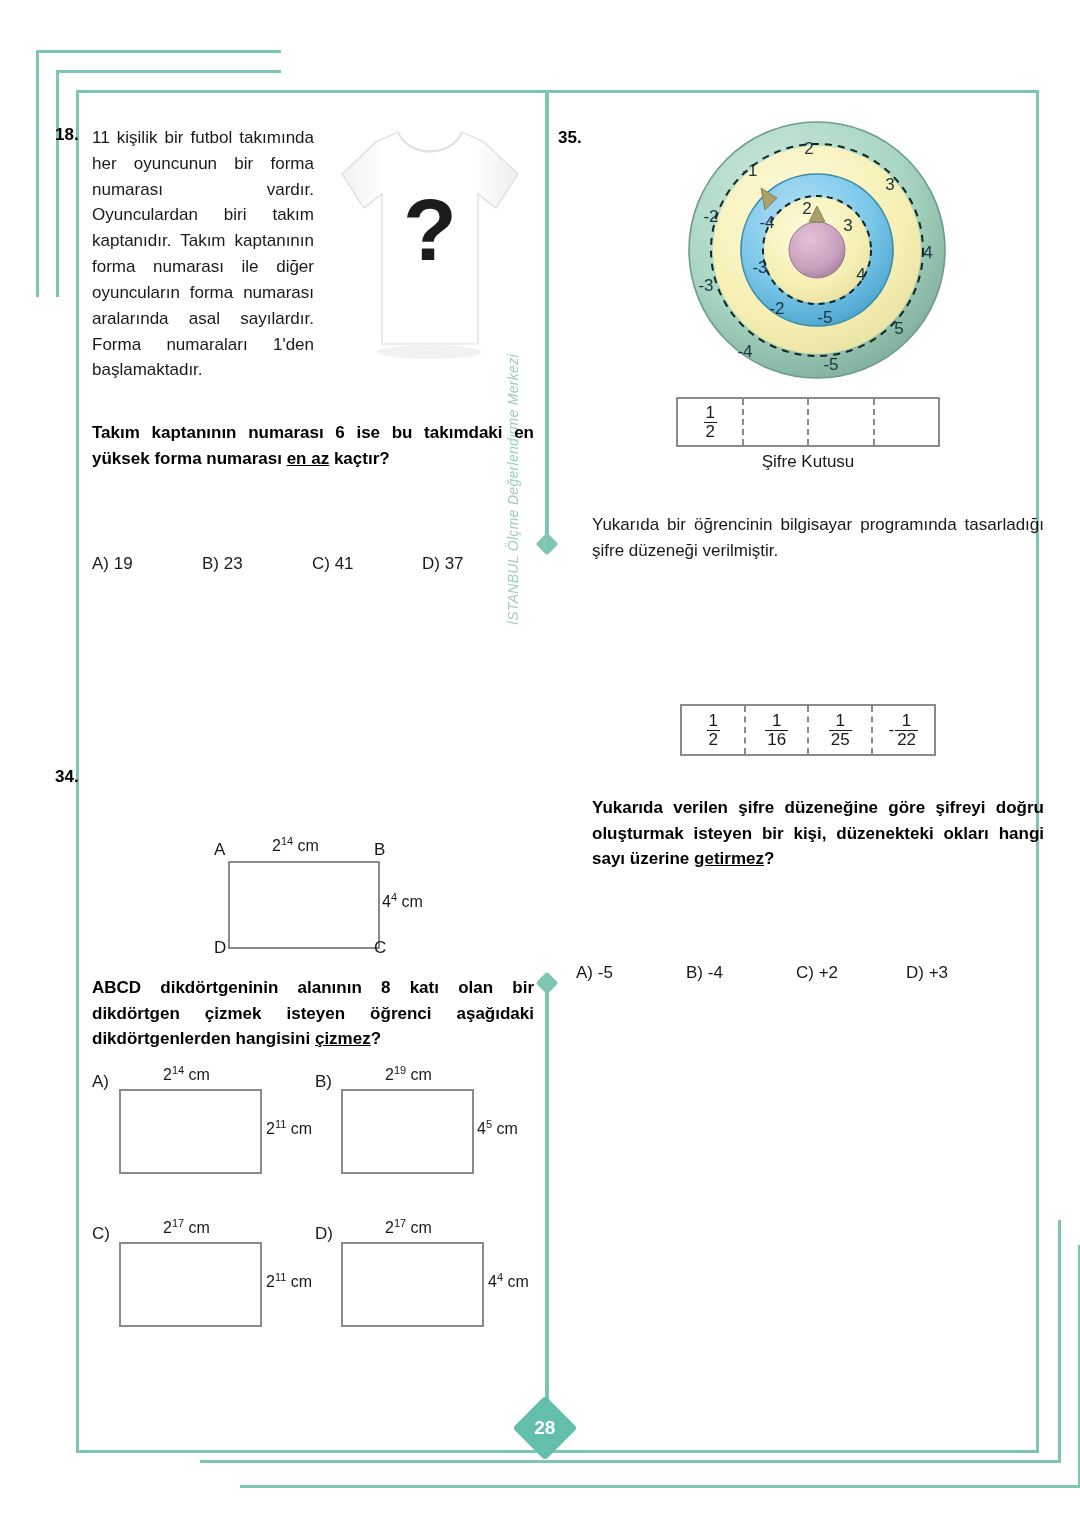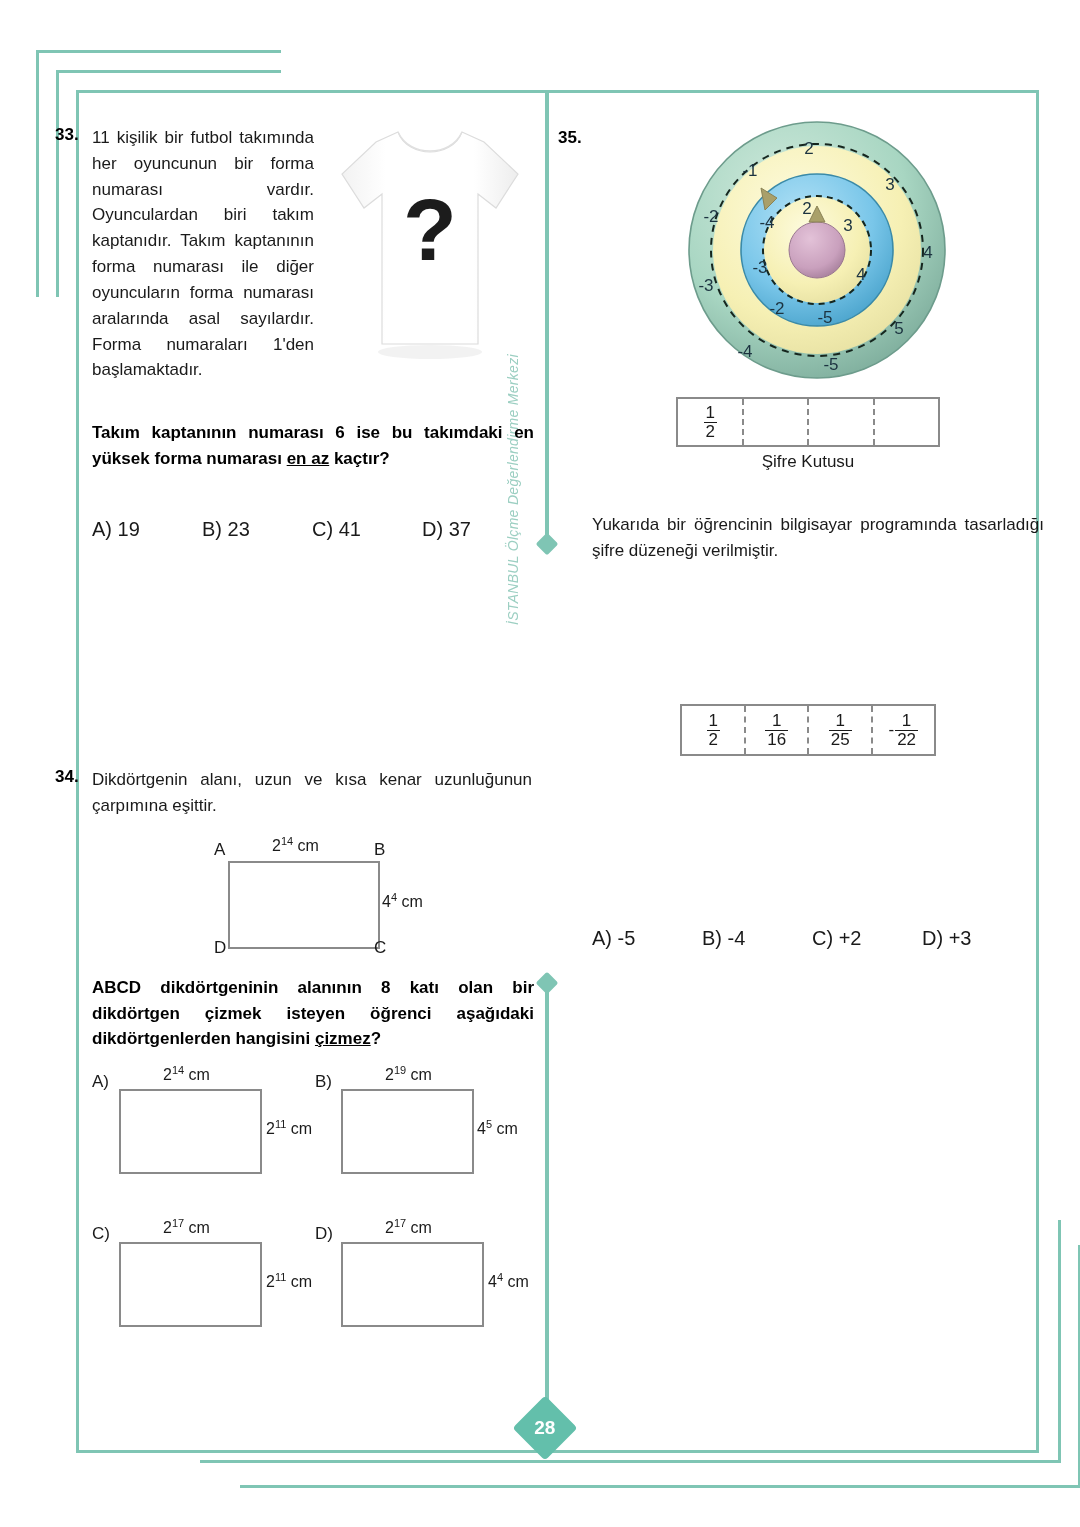--- a/index.html
+++ b/index.html
@@ -101,22 +101,23 @@
     position: absolute;
     font-size: 17px;
     font-weight: bold;
     line-height: 1.5;
     text-align: justify;
     color: #000;
   }
   .q-bold u, .q-text u { text-decoration: underline; }
   .options {
     position: absolute;
-    font-size: 20px;
+    font-size: 17px;
     display: flex;
+    margin-top: 36px;
   }
   .options .opt { display: inline-block; }
 
   
   .tshirt-wrap { position: absolute; left: 330px; top: 112px; width: 200px; height: 255px; }
 
   
   .rect {
     position: absolute;
     border: 2px solid #8a8a8a;
@@ -189,21 +190,21 @@
   <div class="divider-line" style="top:92px;height:452px;"></div>
   <div class="diamond" style="left:539px;top:536px;"></div>
   <div class="divider-line" style="top:990px;height:420px;"></div>
   <div class="diamond" style="left:539px;top:975px;"></div>
   <div class="watermark">İSTANBUL Ölçme Değerlendirme Merkezi</div>
 
   <div class="page-badge">
     <span>28</span>
   </div>
 
-  <div class="q-num" style="left:55px;top:125px;">33.</div>
+  <div class="q-num" style="left:55px;top:125px;">18.</div>
   <div class="q-text" style="left:92px;top:125px;width:222px;">11 kişilik bir futbol takımında her oyuncunun bir forma numarası vardır. Oyunculardan biri takım kaptanıdır. Takım kaptanının forma numarası ile diğer oyuncuların forma numarası aralarında asal sayılardır. Forma numaraları 1'den başlamaktadır.</div>
 
   <div class="tshirt-wrap">
     <svg width="200" height="255" viewBox="0 0 200 255">
       <defs>
         <linearGradient id="shirtg" x1="0" y1="0" x2="1" y2="0">
           <stop offset="0%" stop-color="#f2f2f2"></stop>
           <stop offset="25%" stop-color="#ffffff"></stop>
           <stop offset="75%" stop-color="#ffffff"></stop>
           <stop offset="100%" stop-color="#ededed"></stop>
@@ -222,21 +223,20 @@
   </div>
 
   <div class="options" style="left:92px;top:518px;width:440px;">
     <div class="opt" style="width:110px;">A) 19</div>
     <div class="opt" style="width:110px;">B) 23</div>
     <div class="opt" style="width:110px;">C) 41</div>
     <div class="opt" style="width:110px;">D) 37</div>
   </div>
 
   <div class="q-num" style="left:55px;top:767px;">34.</div>
-  <div class="q-text" style="left:92px;top:767px;width:440px;">Dikdörtgenin alanı, uzun ve kısa kenar uzunluğunun çarpımına eşittir.</div>
 
   <div class="rect" style="left:228px;top:861px;width:152px;height:88px;"></div>
   <div class="vertex" style="left:214px;top:840px;">A</div>
   <div class="vertex" style="left:374px;top:840px;">B</div>
   <div class="vertex" style="left:214px;top:938px;">D</div>
   <div class="vertex" style="left:374px;top:938px;">C</div>
   <div class="lbl" style="left:272px;top:835px;"><span>2</span><sup>14</sup> <span>cm</span></div>
   <div class="lbl" style="left:382px;top:891px;"><span>4</span><sup>4</sup> <span>cm</span></div>
 
   <div class="q-bold" style="left:92px;top:975px;width:442px;">
@@ -375,21 +375,24 @@
       <span class="frac-wrap">
         <span class="frac-sign">-</span>
         <span class="frac">
           <span class="num">1</span>
           <span class="den">22</span>
         </span>
       </span>
     </div>
   </div>
 
-
-  <div class="options" style="left:592px;top:927px;width:450px;align-items:flex-end;">
+  <div class="q-bold" style="left:592px;top:795px;width:452px;">
+    <span>Yukarıda verilen şifre düzeneğine göre şifreyi doğru oluşturmak isteyen bir kişi, düzenekteki okları hangi sayı üzerine </span><u>getirmez</u><span>?</span>
+  </div>
+
+  <div class="options" style="left:576px;top:927px;width:450px;align-items:flex-end;">
     <div class="opt" style="width:110px;">A) -5</div>
     <div class="opt" style="width:110px;">B) -4</div>
     <div class="opt" style="width:110px;">C) +2</div>
     <div class="opt" style="width:110px;">D) +3</div>
   </div>
 
 </div>
 
 </body></html>

